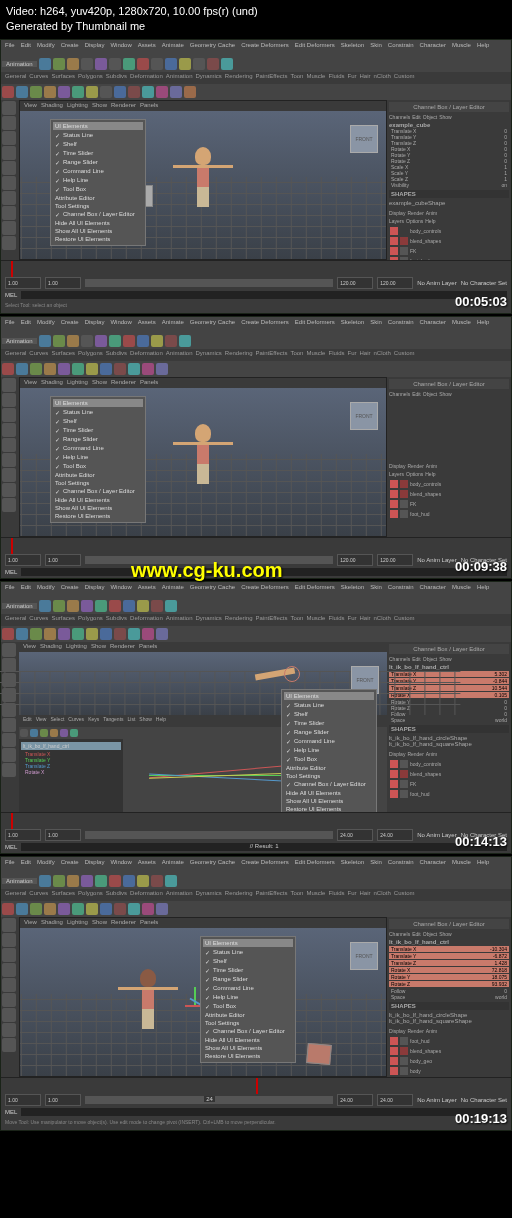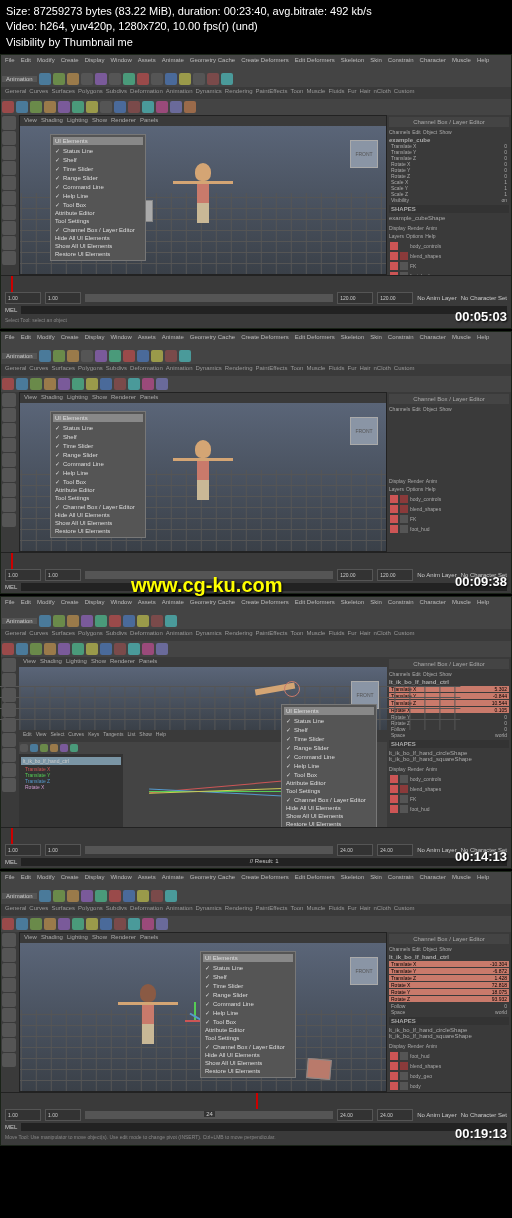--- a/index.html
+++ b/index.html
@@ -59,23 +59,22 @@
 .c2{top:50%;background:#5c5}
 .c3{top:55%;background:#59c;transform:rotate(3deg)}
 .c4{top:48%;background:#cc5;transform:rotate(-2deg)}
 .ge-menu{height:10px;background:#3a3a3a;display:flex;gap:4px;padding:1px 4px;font-size:5px;color:#aaa}
 .box2{transform:rotate(-8deg)}
 </style>
 </head>
 <body>
 
 <div class="meta">
-  <div>Size: 87259273 bytes (83.22 MiB), duration: 00:23:40, avg.bitrate: 492 kb/s</div>
   <div>Video: h264, yuv420p, 1280x720, 10.00 fps(r) (und)</div>
-  <div>Visibility by Thumbnail me</div>
+  <div>Generated by Thumbnail me</div>
 </div>
 
 <div class="shot">
   <div class="menubar">
     <span>File</span>
       <span>Edit</span>
       <span>Modify</span>
       <span>Create</span>
       <span>Display</span>
       <span>Window</span>

